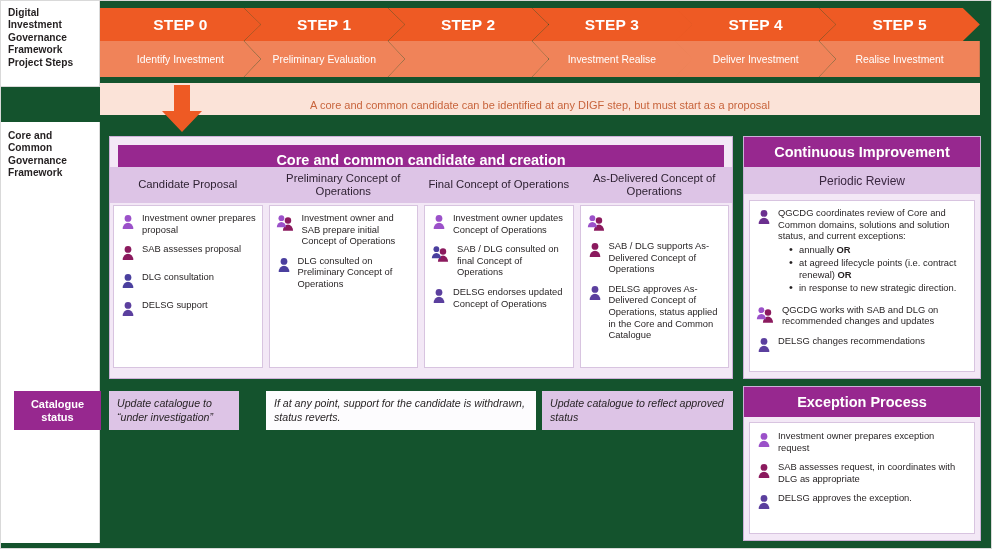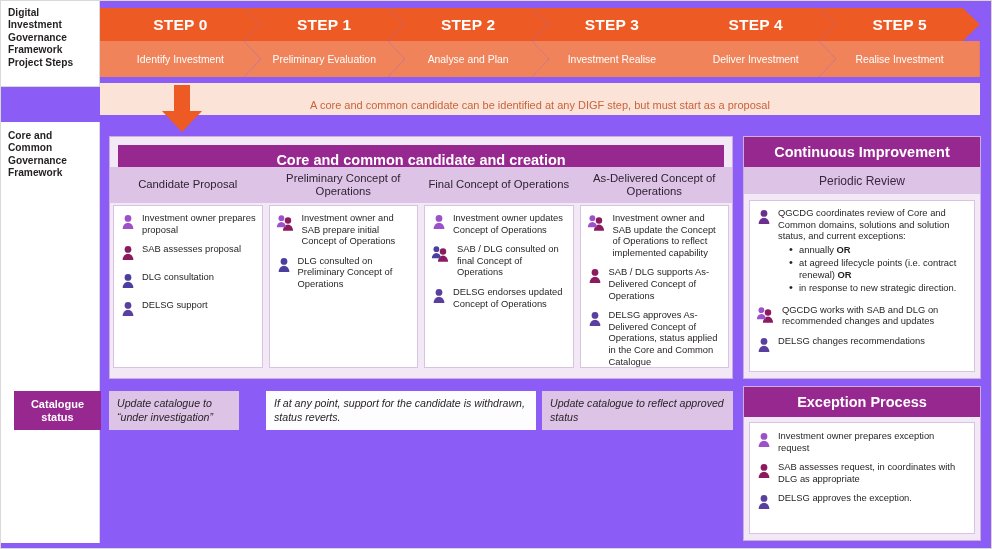--- a/index.html
+++ b/index.html
@@ -1,21 +1,21 @@
 <!DOCTYPE html>
 <html><head>
 <meta charset="utf-8">
 <style>
   html,body{margin:0;padding:0;background:#ffffff;}
   body{
     font-family:"Liberation Sans","DejaVu Sans",sans-serif;
     width:992px;height:549px;overflow:hidden;position:relative;
     color:#231f20;
   }
-  #root{position:relative;width:992px;height:549px;box-sizing:border-box;border:1px solid #d9d9d9;background:#8b5cf6;}
+  #root{position:relative;width:992px;height:549px;box-sizing:border-box;border:1px solid #d9d9d9;background:#14532d;}
 
   
   .top-band{position:absolute;left:0;top:0;width:992px;height:120px;}
   .digf-label{
     position:absolute;left:0;top:0;width:99px;height:86px;
     box-sizing:border-box;border-right:1px solid #d9d9d9;border-bottom:1px solid #d9d9d9;
     background:#fff;
     padding:6px 6px 0 7px;
     font-size:10.2px;font-weight:bold;line-height:12.4px;color:#231f20;
   }
@@ -148,21 +148,20 @@
           </svg>
           <div class="title" style="padding-right: 10.2px;">STEP 1</div>
           <div class="sub" style="padding-right: 10.2px;">Preliminary Evaluation</div>
         </div>
         <div class="step" style="left: 287.667px; width: 160.833px;">
           <svg class="chev" viewBox="0 0 160.83333333333334 69" preserveAspectRatio="none">
             <path d="M 0,33 L 143.83333333333334,33 L 160.83333333333334,51 L 143.83333333333334,69 L 0,69 L 17,51 Z" fill="#f08359"></path>
             <path d="M 0,0 L 143.83333333333334,0 L 160.83333333333334,16.5 L 143.83333333333334,33 L 0,33 L 17,16.5 Z" fill="#ee5a24"></path>
           </svg>
           <div class="title" style="padding-right: 10.2px;">STEP 2</div>
-          <div class="sub" style="padding-right: 10.2px;">Analyse and Plan</div>
         </div>
         <div class="step" style="left: 431.5px; width: 160.833px;">
           <svg class="chev" viewBox="0 0 160.83333333333334 69" preserveAspectRatio="none">
             <path d="M 0,33 L 143.83333333333334,33 L 160.83333333333334,51 L 143.83333333333334,69 L 0,69 L 17,51 Z" fill="#f08359"></path>
             <path d="M 0,0 L 143.83333333333334,0 L 160.83333333333334,16.5 L 143.83333333333334,33 L 0,33 L 17,16.5 Z" fill="#ee5a24"></path>
           </svg>
           <div class="title" style="padding-right: 10.2px;">STEP 3</div>
           <div class="sub" style="padding-right: 10.2px;">Investment Realise</div>
         </div>
         <div class="step" style="left: 575.333px; width: 160.833px;">
@@ -303,23 +302,20 @@
         <div class="col">
           <div class="col-title">As-Delivered Concept of Operations</div>
           <div class="col-body">
             <div class="bullet">
               <svg class="ico duo" viewBox="0 0 24 19">
                 <circle cx="14" cy="7.5" r="3.234" fill="#8b1a5e"></circle>
                 <path d="M 8.904,17.692 a 5.096,6.076 0 0 1 10.192,0 Z" fill="#8b1a5e"></path>
                 <circle cx="7.4" cy="5.2" r="2.904" fill="#9b51c9"></circle>
                 <path d="M 2.824,14.352 a 4.5760000000000005,5.456 0 0 1 9.152000000000001,0 Z" fill="#9b51c9"></path>
               </svg>
-              <div>
-                <div class="tx">Investment owner and SAB update the Concept of Operations to reflect implemented capability</div>
-              </div>
             </div>
             <div class="bullet">
               <svg class="ico" viewBox="0 0 20 19">
                 <circle cx="10" cy="5.4" r="3.3659999999999997" fill="#8b1a5e"></circle>
                 <path d="M 4.696,16.008000000000003 a 5.304,6.324000000000001 0 0 1 10.608,0 Z" fill="#8b1a5e"></path>
               </svg>
               <div>
                 <div class="tx">SAB / DLG supports As-Delivered Concept of Operations</div>
               </div>
             </div>

